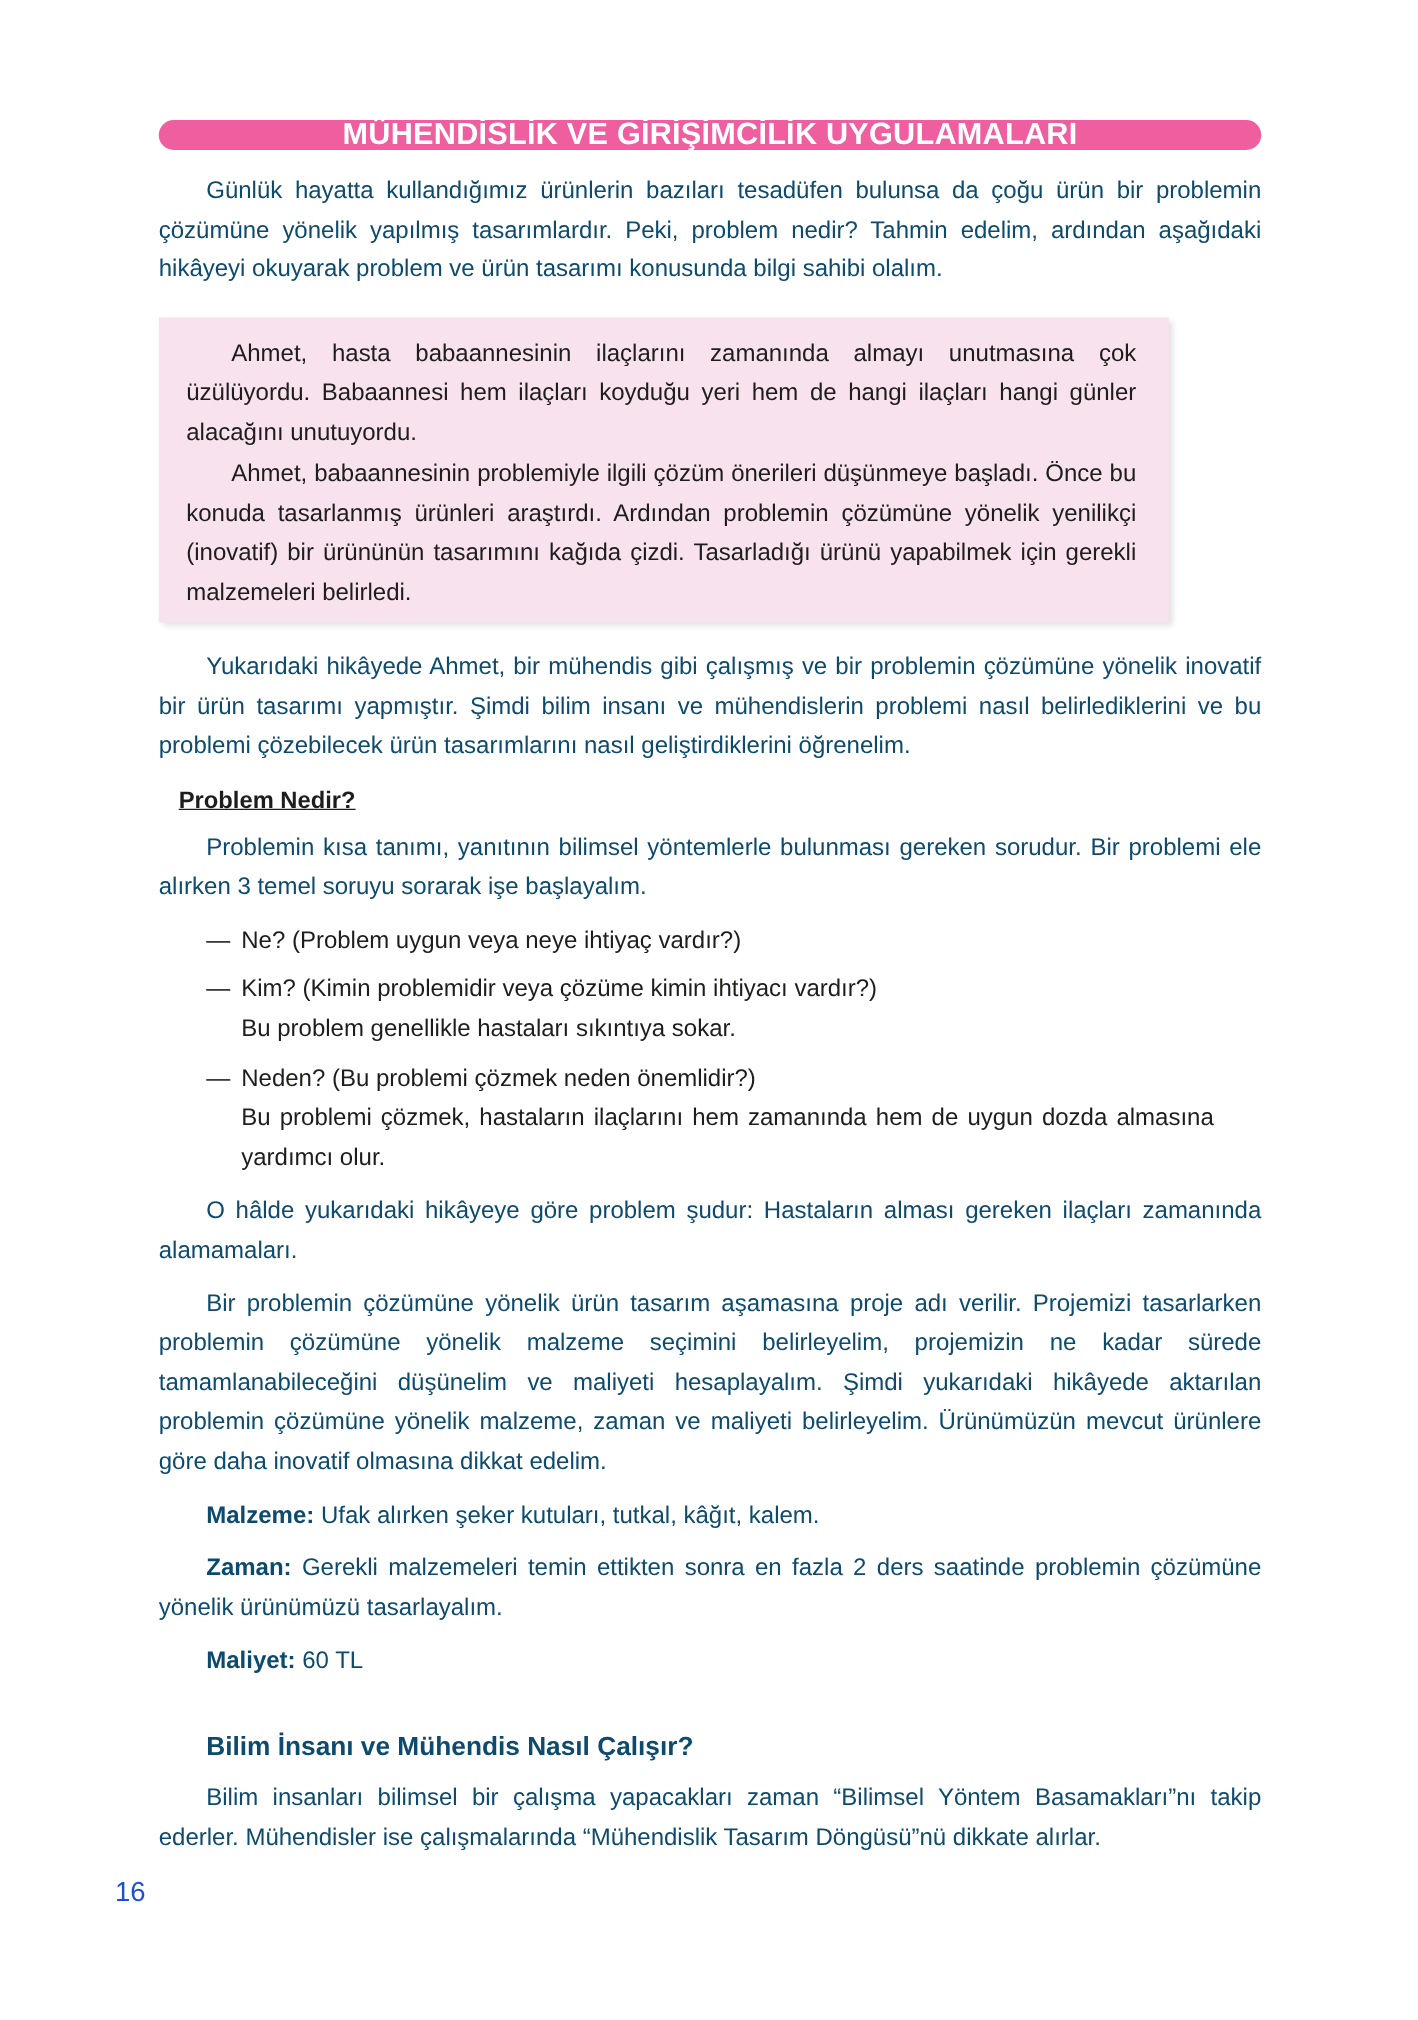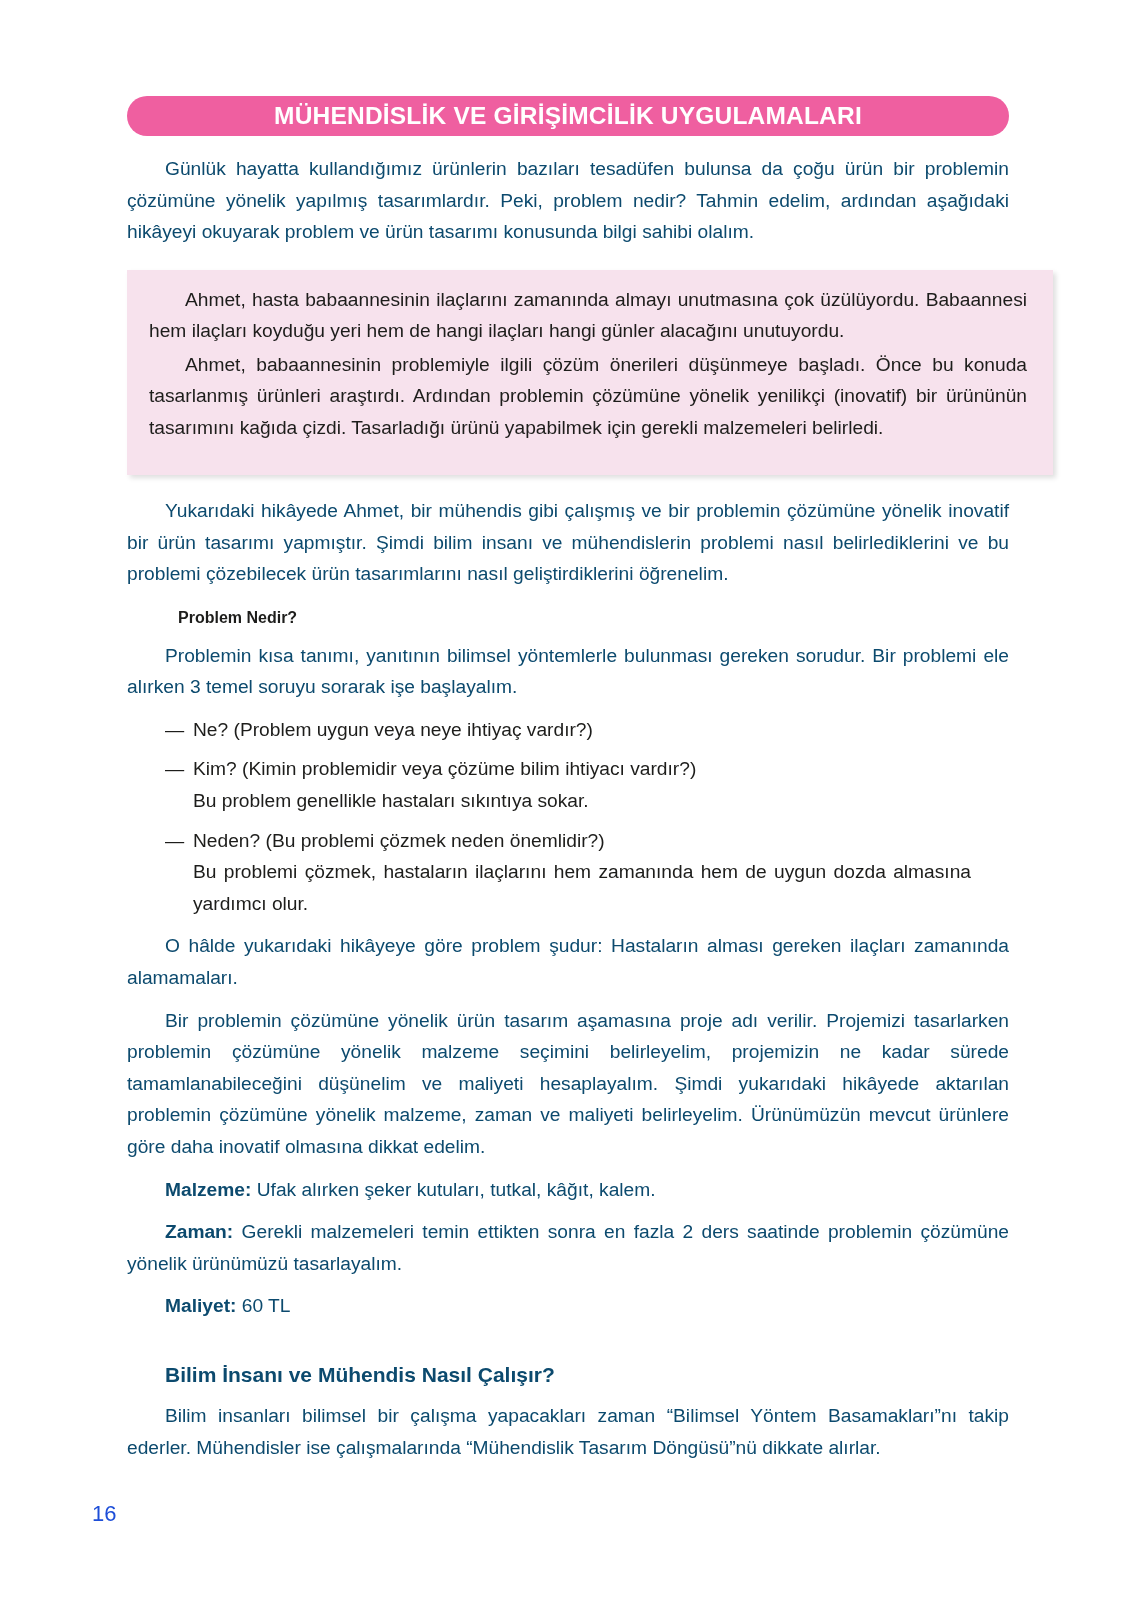--- a/index.html
+++ b/index.html
@@ -28,21 +28,21 @@
   .content {
     position: absolute;
     left: 127px;
     top: 96px;
     width: 882px;
   }
 
   
   .banner {
     width: 882px;
-    height: 40px;
+    height: 24px;
     background: #ef5fa0;
     border-radius: 20px;
     display: flex;
     align-items: center;
     justify-content: center;
     box-sizing: border-box;
   }
   .banner-title {
     color: #ffffff;
     font-size: 24.5px;
@@ -63,44 +63,45 @@
   }
   p.body.indent { text-indent: 38px; }
 
   .gap-after-banner { height: 17px; }
   .para-gap { height: 11px; }
 
   
   .story-box {
     position: relative;
     background: #f7e2ed;
-    width: 926px;
+    width: 808px;
     box-sizing: border-box;
-    padding: 14px 26px 32px 22px;
+    padding: 14px 26px 8px 22px;
     box-shadow: 3px 3px 5px rgba(0,0,0,0.13);
     margin-top: 22px;
     margin-bottom: 20px;
   }
   .story-box p {
     font-size: 19.2px;
     line-height: 31.5px;
     text-align: justify;
     margin: 0;
     text-indent: 36px;
     color: #1d1d1b;
   }
   .story-box p + p { margin-top: 2px; }
 
   
   h3.subhead {
-    font-size: 16px;
+    font-size: 19px;
     font-weight: bold;
-    margin: 12px 0 6px 51px;
-    line-height: 31.6px;
-    color: #1d1d1b;
+    margin: 12px 0 6px 16px;
+    line-height: 31.6px;
+    color: #1d1d1b;
+    text-decoration: underline;
   }
   h3.pinkhead {
     font-size: 21px;
     font-weight: bold;
     color: #0c4a6e;
     margin: 38px 0 10px 38px;
     line-height: 30px;
   }
 
   
@@ -188,21 +189,21 @@
           <span class="dash-mark">—</span>
           <span class="dash-text">Ne? (Problem uygun veya neye ihtiyaç vardır?)</span>
         </div>
       </li>
 
       <div class="li-gap"></div>
 
       <li>
         <div class="dash-row">
           <span class="dash-mark">—</span>
-          <span class="dash-text">Kim? (Kimin problemidir veya çözüme bilim ihtiyacı vardır?)</span>
+          <span class="dash-text">Kim? (Kimin problemidir veya çözüme kimin ihtiyacı vardır?)</span>
         </div>
         <div class="sub-answer">Bu problem genellikle hastaları sıkıntıya sokar.</div>
       </li>
 
       <div class="li-gap"></div>
 
       <li>
         <div class="dash-row">
           <span class="dash-mark">—</span>
           <span class="dash-text">Neden? (Bu problemi çözmek neden önemlidir?)</span>

